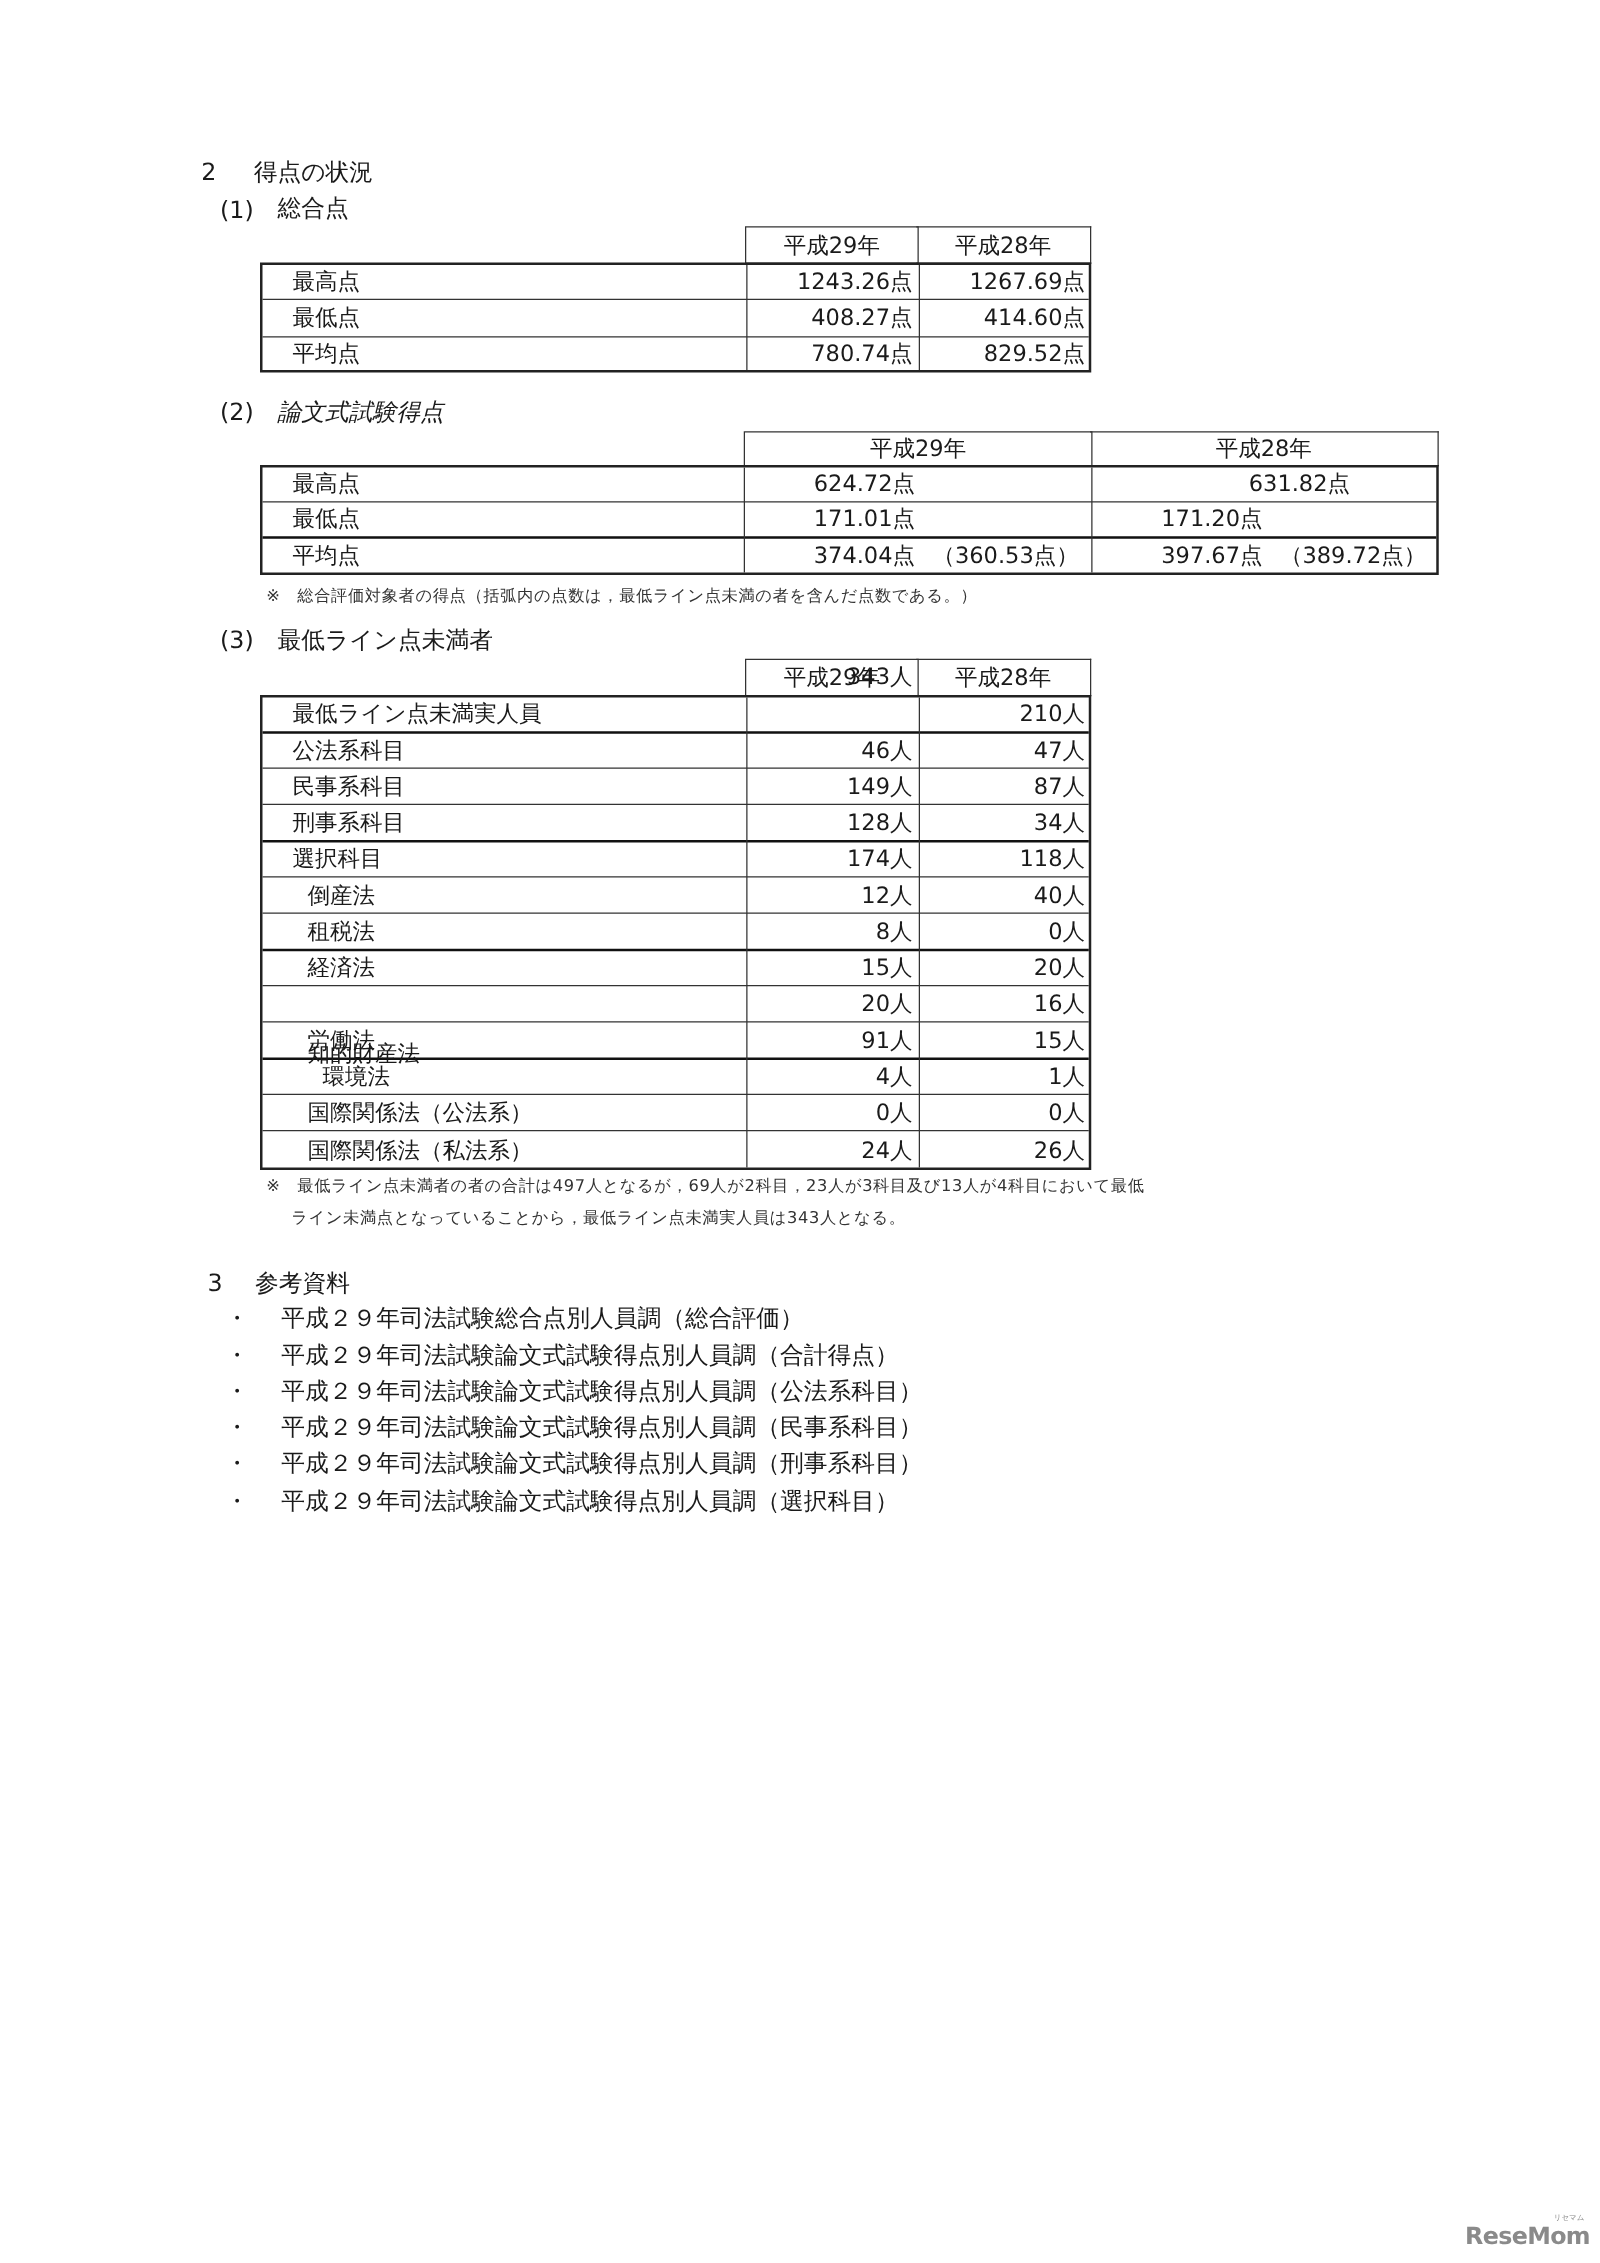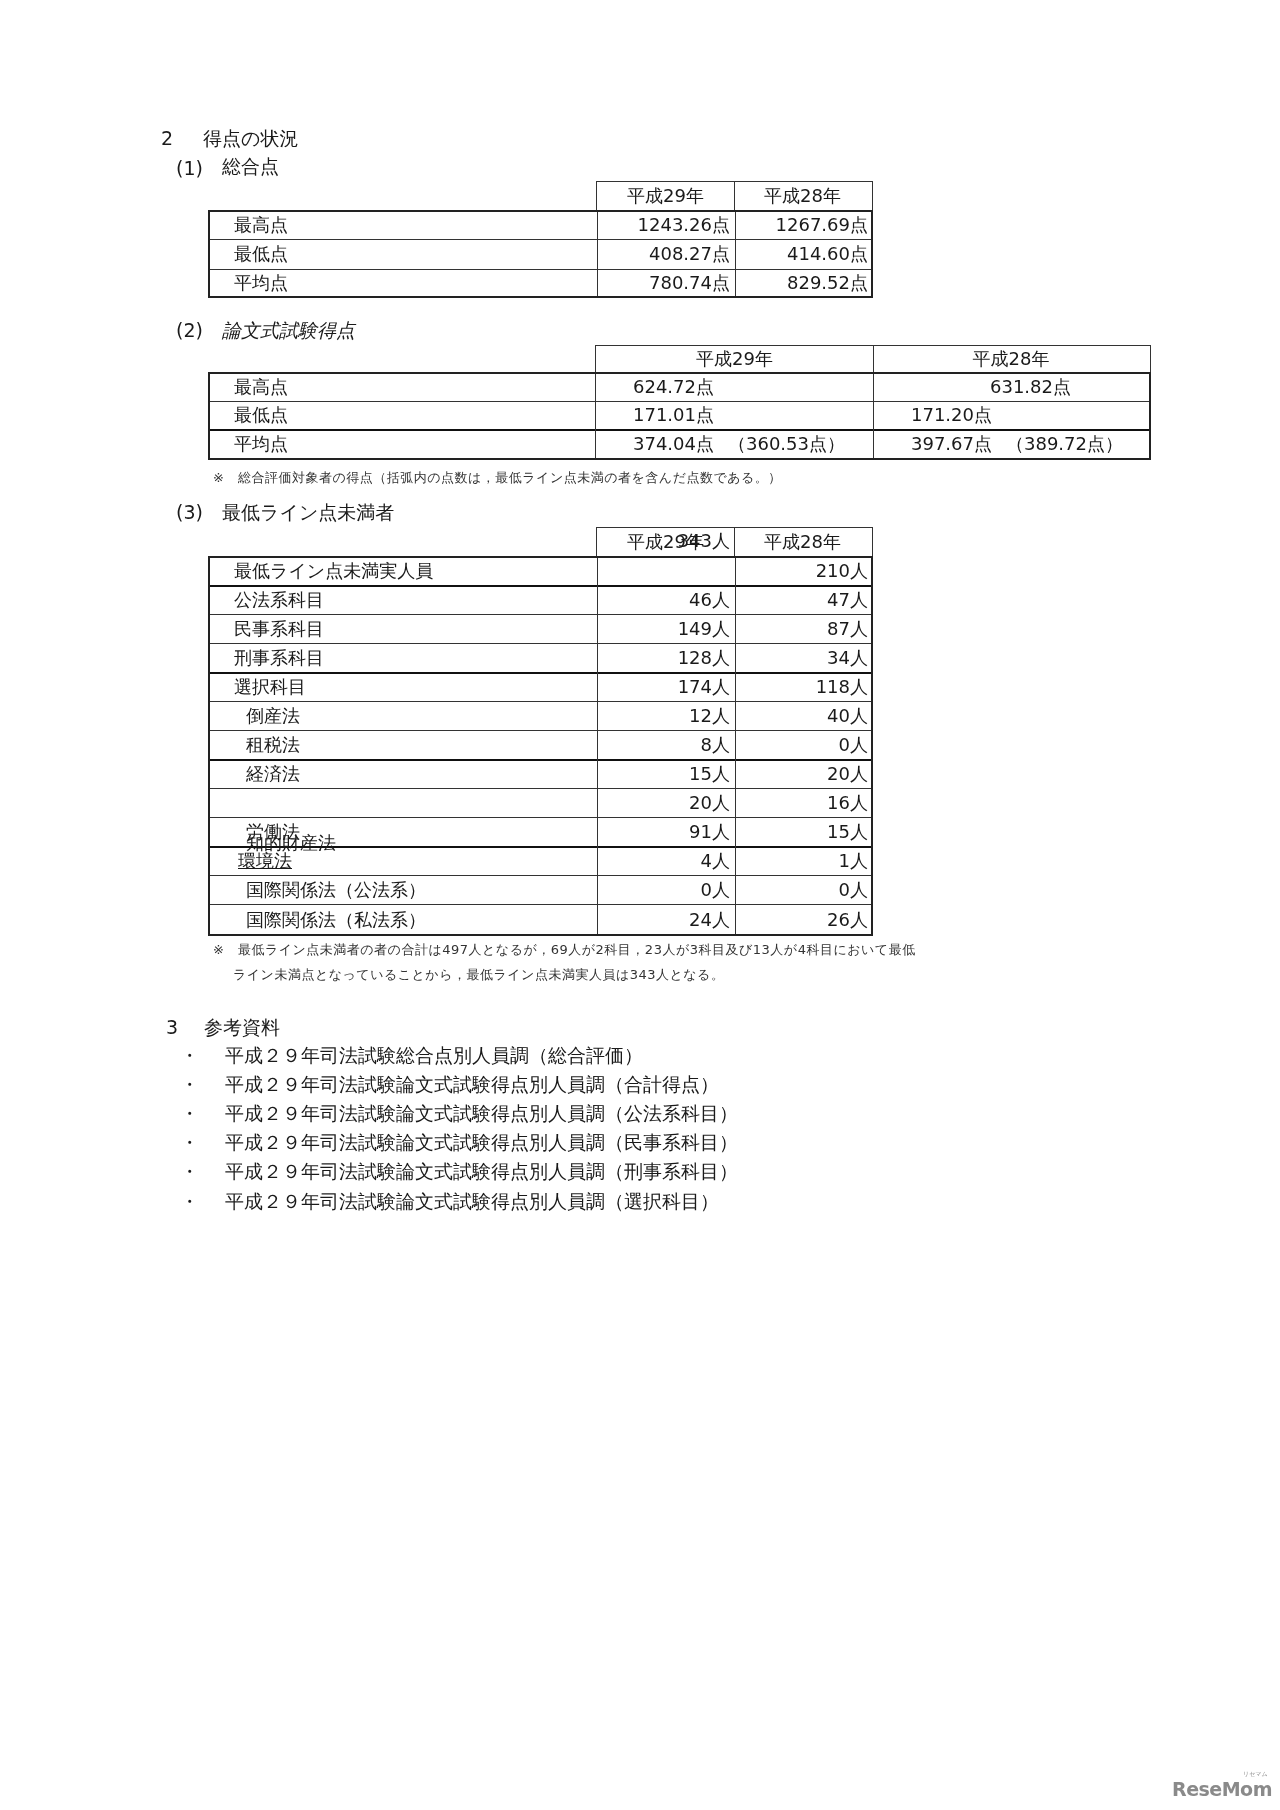--- a/index.html
+++ b/index.html
@@ -9,21 +9,21 @@
   .h1 { font-size: 19px; line-height: 24px; }
   .h2 { font-size: 19px; line-height: 24px; }
   .note { font-size: 13px; line-height: 18px; color: #333; letter-spacing: 0.5px; }
   .item { font-size: 19px; line-height: 24px; }
   .cell { position: absolute; box-sizing: border-box; font-size: 18px;
           display: flex; align-items: center; white-space: nowrap; }
   .hdr { justify-content: center; border: 1.5px solid #333; }
   .lbl { padding-left: 26px; }
   .lbl.sub { padding-left: 38px; }
   .num { justify-content: flex-end; padding-right: 4px; }
-  .numL { justify-content: flex-start; padding-left: 38px; }
+  .numL { justify-content: flex-start; padding-left: 56px; }
   .tbody { position: absolute; box-sizing: border-box; border: 2px solid #222; }
   .rowline { position: absolute; left: 0; right: 0; height: 0; border-top: 1.5px solid #333; }
   .rowline.thick { border-top: 2.5px solid #111; }
   .vline { position: absolute; top: 0; bottom: 0; width: 0; border-left: 1.5px solid #333; }
   .logo { position: absolute; left: 1172px; top: 1778px; font-family: "DejaVu Sans", sans-serif;
           font-weight: bold; font-size: 19px; color: #8a8a8a; letter-spacing: -0.5px; }
   .logo-kana { position: absolute; left: 1243px; top: 1770px; font-size: 6px; color: #8a8a8a; }
 </style>
 </head>
 <body>
@@ -148,21 +148,21 @@
   <div class="cell num" style="left:734px; top:759px; width:138px; height:29px;">20人</div>
 
   <div class="cell lbl sub" style="left:208px; top:788px; width:388px; height:29px;margin-top:40px;">知的財産法</div>
   <div class="cell num" style="left:596px; top:788px; width:138px; height:29px;">20人</div>
   <div class="cell num" style="left:734px; top:788px; width:138px; height:29px;">16人</div>
 
   <div class="cell lbl sub" style="left:208px; top:817px; width:388px; height:29px;">労働法</div>
   <div class="cell num" style="left:596px; top:817px; width:138px; height:29px;">91人</div>
   <div class="cell num" style="left:734px; top:817px; width:138px; height:29px;">15人</div>
 
-  <div class="cell lbl sub" style="left:200px; top:846px; width:388px; height:29px;text-decoration:underline;">環境法</div>
+  <div class="cell lbl sub" style="left:220px; top:846px; width:388px; height:29px;">環境法</div>
   <div class="cell num" style="left:596px; top:846px; width:138px; height:29px;">4人</div>
   <div class="cell num" style="left:734px; top:846px; width:138px; height:29px;">1人</div>
 
   <div class="cell lbl sub" style="left:208px; top:875px; width:388px; height:29px;">国際関係法（公法系）</div>
   <div class="cell num" style="left:596px; top:875px; width:138px; height:29px;">0人</div>
   <div class="cell num" style="left:734px; top:875px; width:138px; height:29px;">0人</div>
 
   <div class="cell lbl sub" style="left:208px; top:904px; width:388px; height:31px;">国際関係法（私法系）</div>
   <div class="cell num" style="left:596px; top:904px; width:138px; height:31px;">24人</div>
   <div class="cell num" style="left:734px; top:904px; width:138px; height:31px;">26人</div>

